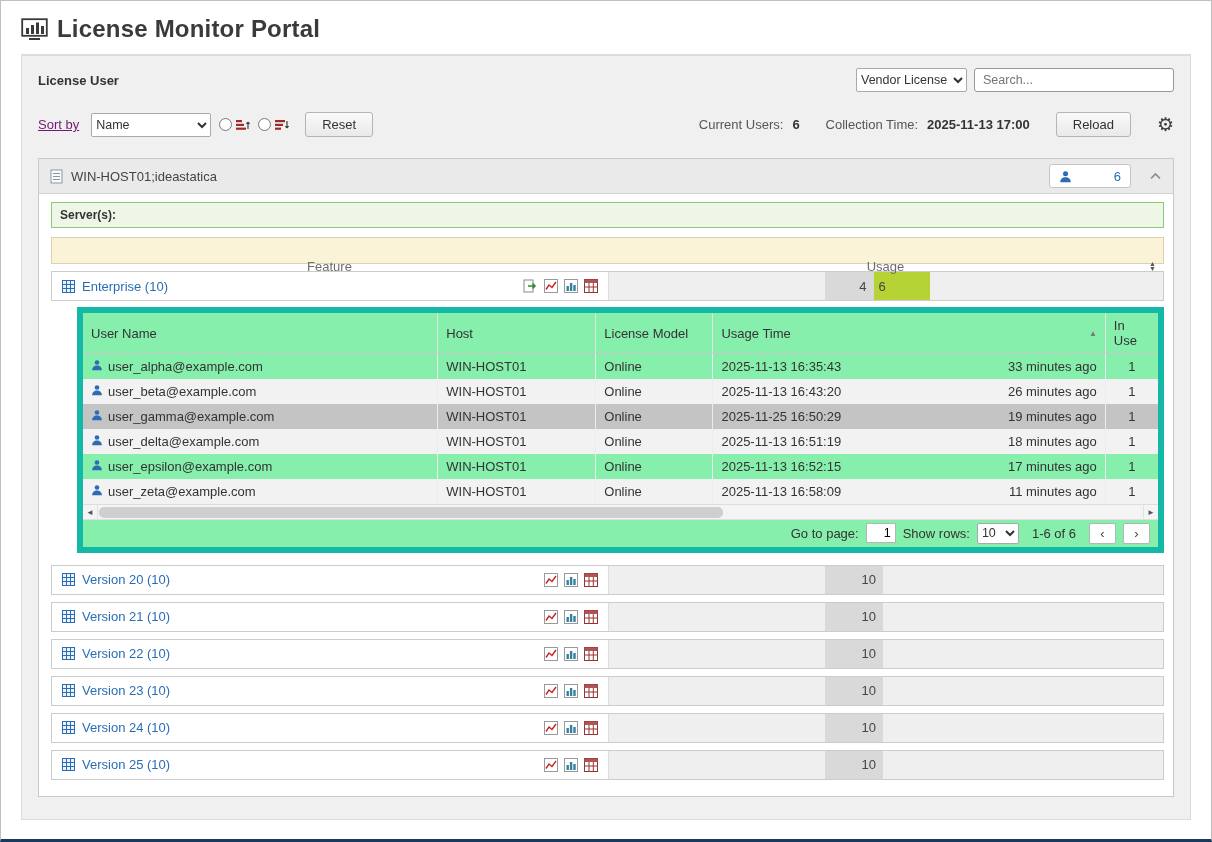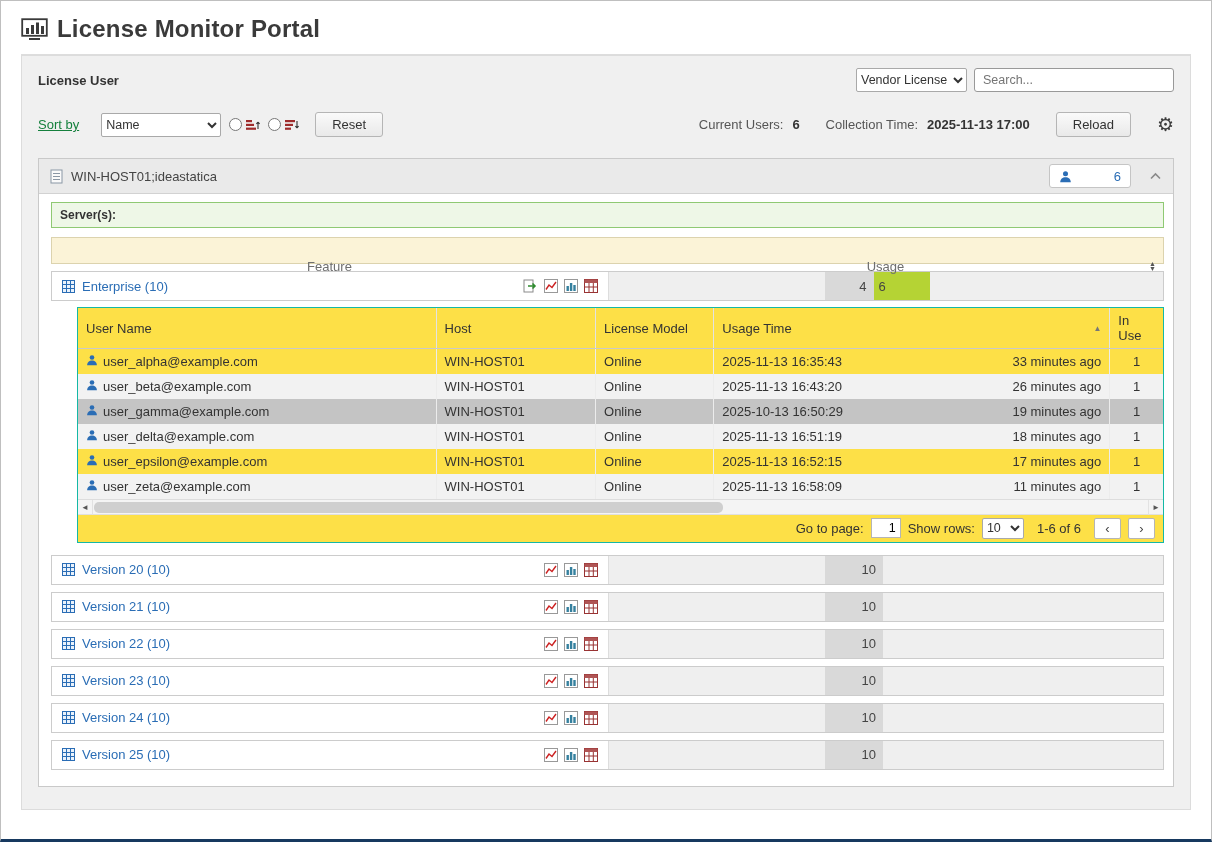--- a/index.html
+++ b/index.html
@@ -16,21 +16,21 @@
   .panel { background:#f0f0f0; border:1px solid #dcdcdc; padding:12px 16px 22px; }
   .panel-top { display:flex; align-items:center; }
   .panel-title { font-weight:bold; font-size:13px; color:#333; }
   .panel-top-right { margin-left:auto; display:flex; gap:7px; align-items:center; }
   select { font-family:inherit; font-size:12.5px; color:#333; height:24px; border:1px solid #a9a9a9; background:#fff; border-radius:2px; }
   .vendor-select { width:111px; }
   .search-input { height:24px; width:200px; padding:0 8px; border:1px solid #999; border-radius:3px; font-family:inherit; font-size:12.5px; color:#333; }
 
   
   .toolbar { display:flex; align-items:center; margin-top:20px; gap:8px; }
-  .sort-label { color:#15803d; margin-right:14px;text-decoration:underline; }
+  .sort-label { color:#701a75; margin-right:4px;text-decoration:underline; }
   .sort-select { width:120px; }
   .radio-pair { display:flex; align-items:center; gap:3px; }
   .radio-pair input { margin:0; width:13px; height:13px; }
   .btn { font-family:inherit; font-size:13px; color:#333; background:linear-gradient(#fafafa,#e9e9e9); border:1px solid #b5b5b5; border-radius:3px; padding:4px 16px; cursor:pointer; }
   .reset-btn { margin-left:8px; }
   .toolbar-right { margin-left:auto; display:flex; align-items:center; gap:26px; }
   .stat { display:flex; align-items:center; gap:9px; color:#555; }
   .stat b { color:#333; }
   .gear { font-size:19px; color:#3c3c3c; line-height:1; cursor:pointer; }
 
@@ -54,21 +54,21 @@
   .feature-link { color:#2a6db5; text-decoration:none; cursor:pointer; }
   .feature-icons { margin-left:auto; display:flex; gap:6px; align-items:center; }
   .feature-icons span { display:flex; cursor:pointer; }
   .feature-usage { width:50%; border-left:1px solid #ddd; background:#efefef; display:flex; align-items:stretch; }
   .seg { display:flex; align-items:center; font-size:13px; color:#444; }
   .seg-spacer { width:39%; }
   .seg-gray { background:#d9d9d9; justify-content:flex-end; padding-right:7px; }
   .seg-green { background:#b5d334; padding-left:5px; }
 
   
-  .user-table-wrap { margin:6px 0 12px 26px; border:1px solid #14b8a6; background:#fde047; }
+  .user-table-wrap { margin:6px 0 12px 26px; border:6px solid #14b8a6; background:#86efac; }
   table.users { width:100%; border-collapse:collapse; table-layout:fixed; }
   table.users th { font-weight:normal; text-align:left; color:#333; padding:5px 8px; border-bottom:1px solid #c9c9c9; border-right:1px solid #e3e3e3; height:25px; }
   table.users th:last-child, table.users td:last-child { border-right:none; }
   table.users td { padding:4px 8px; border-right:1px solid #ececec; height:25px; white-space:nowrap; overflow:hidden; }
   table.users tbody tr:nth-child(even) td { background:#f2f2f2; }
   table.users tbody tr.selected td { background:#c4c4c4; }
   .user-cell { display:flex; align-items:center; gap:5px; }
   .time-cell { display:flex; justify-content:space-between; align-items:center; }
   .th-time { display:flex; justify-content:space-between; align-items:center; }
   .caret-up { font-size:8px; color:#777; }
@@ -326,21 +326,21 @@
                           <circle cx="8" cy="4.6" r="3.1" fill="#2a6db5"></circle>
                           <path d="M1.5 15c0-3.8 2.9-6.2 6.5-6.2s6.5 2.4 6.5 6.2z" fill="#2a6db5"></path>
                         </svg></span>
                       <span>user_gamma@example.com</span>
                     </span>
                   </td>
                 <td>WIN-HOST01</td>
                 <td>Online</td>
                 <td>
                     <span class="time-cell">
-                      <span>2025-10-13 16:50:29</span>
+                      <span>2025-11-25 16:50:29</span>
                       <span>19 minutes ago</span>
                     </span>
                   </td>
                 <td class="inuse-td">1</td>
               </tr>
               <tr>
                 <td>
                     <span class="user-cell">
                       <span><svg width="12" height="12" viewBox="0 0 16 16">
                           <circle cx="8" cy="4.6" r="3.1" fill="#2a6db5"></circle>

